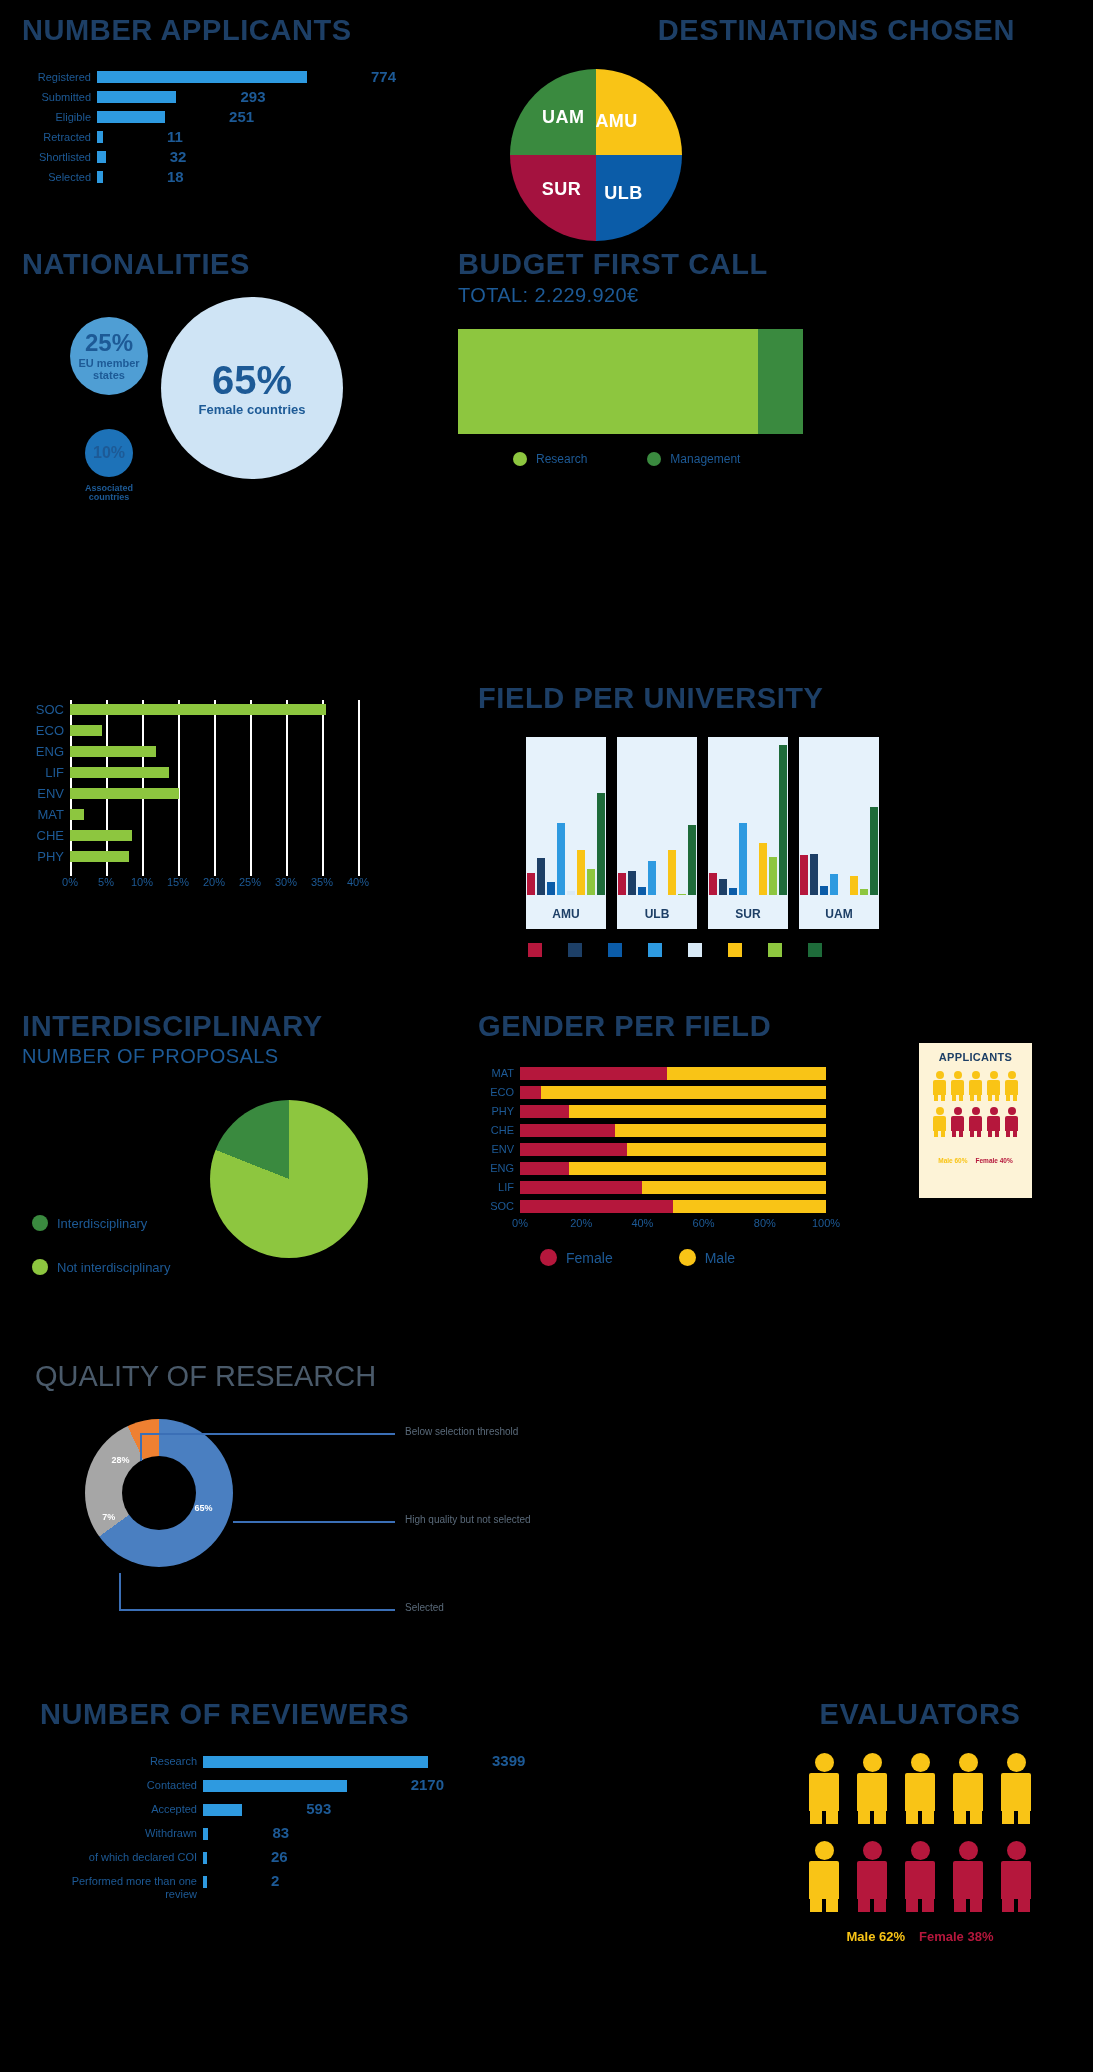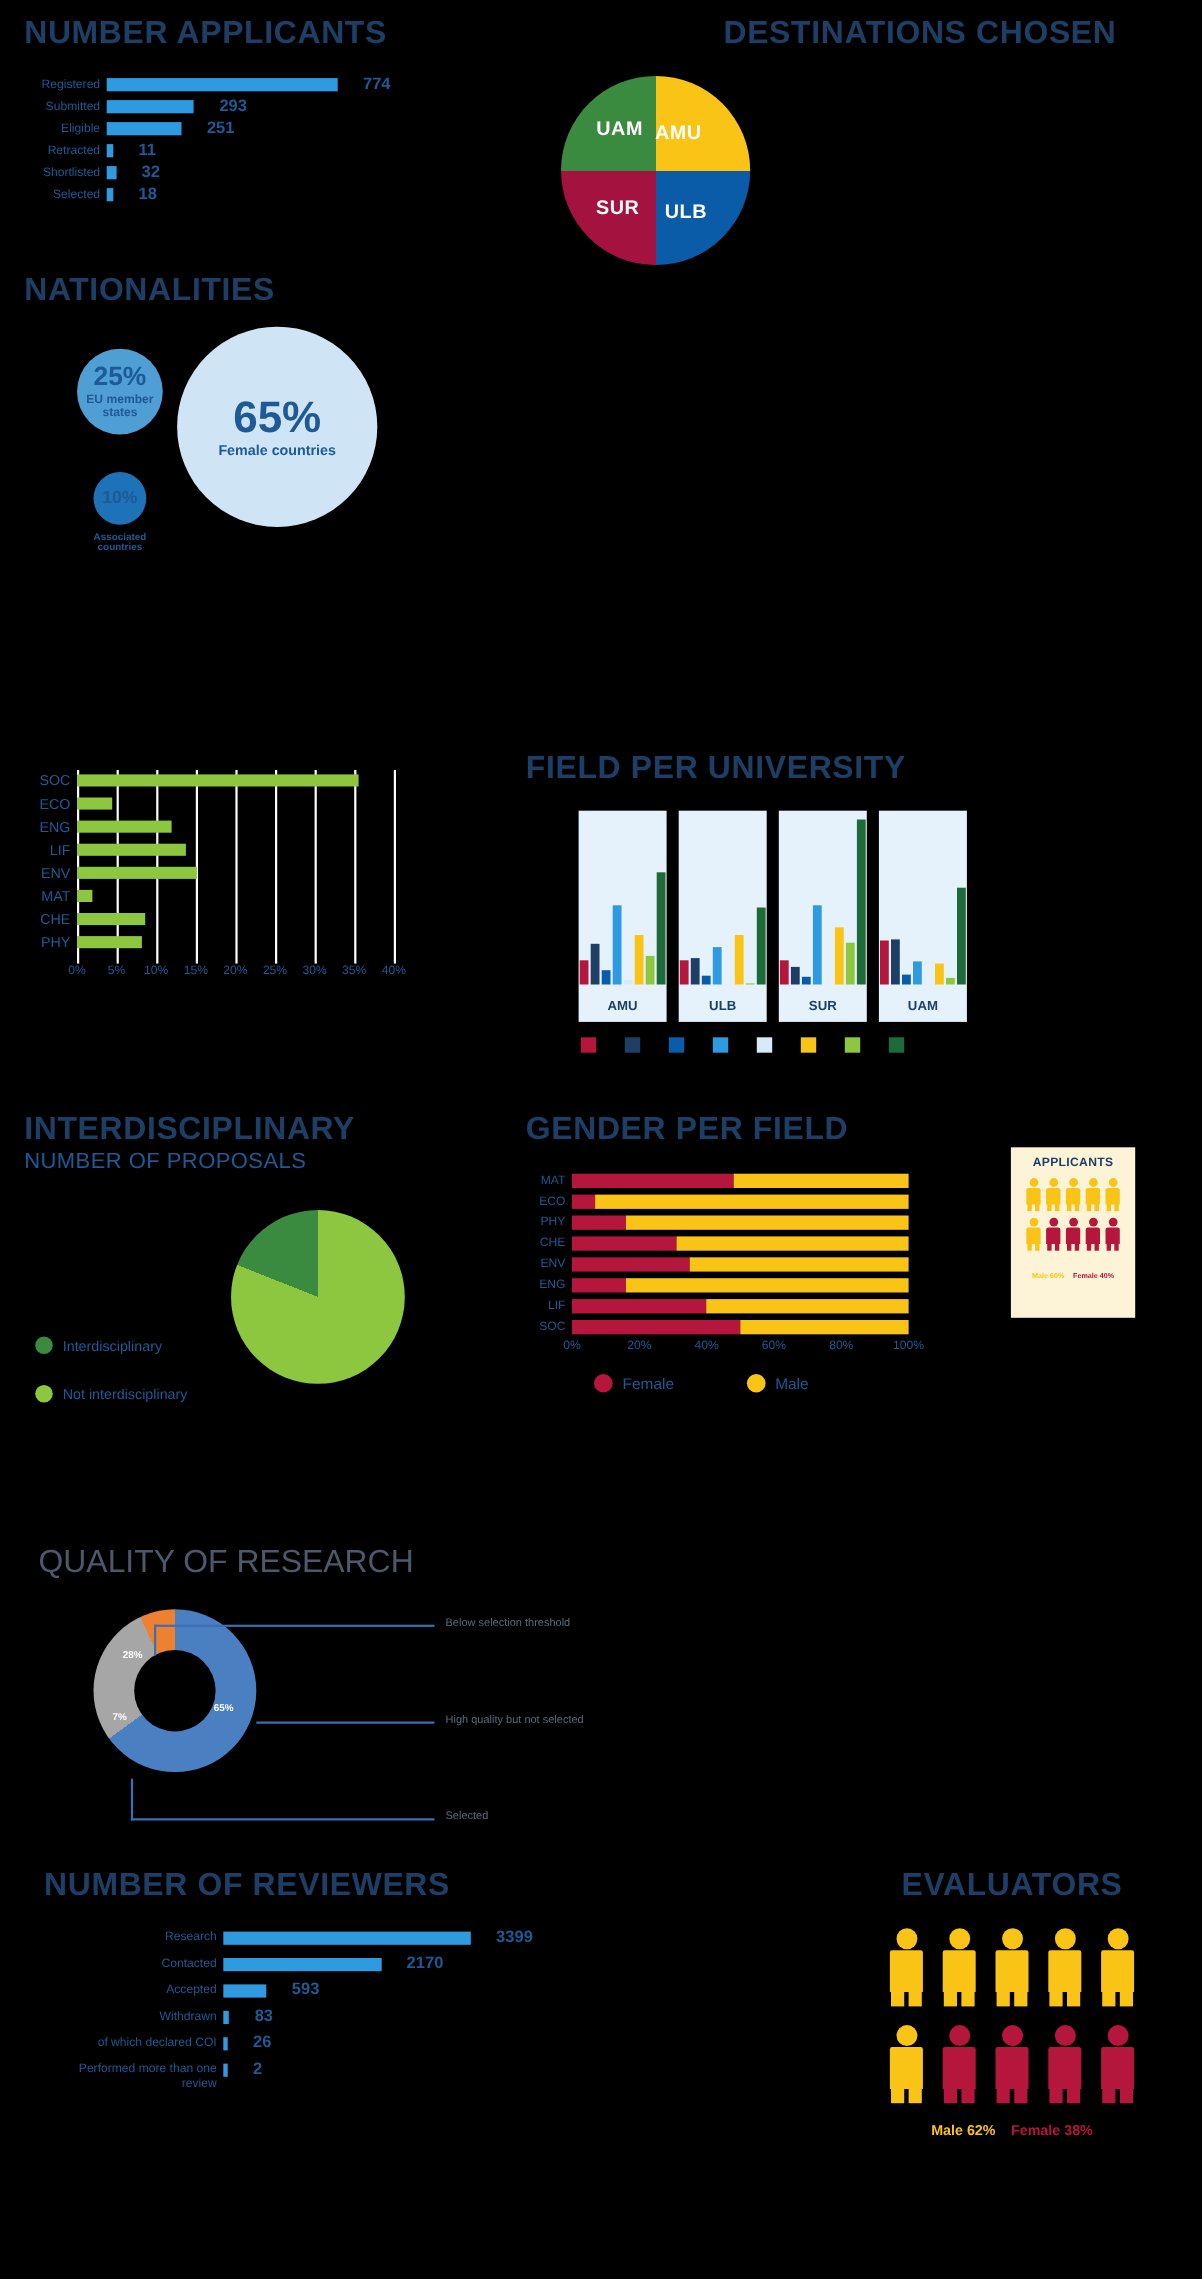--- a/index.html
+++ b/index.html
@@ -23,21 +23,21 @@
     text-transform: uppercase; font-weight: normal;
   }
 
   
   .hb-row { display: flex; align-items: center; height: 15px; margin-bottom: 5px; }
   .hb-label {
     font-size: 11px; color: #1d5a96; text-align: right;
     padding-right: 6px; white-space: nowrap;
   }
   .hb-bar { height: 12px; background: #2e9ae0; }
-  .hb-val { font-size: 15px; font-weight: bold; color: #1d5a96; padding-left: 23px; }
+  .hb-val { font-size: 15px; font-weight: bold; color: #1d5a96; padding-left: 23px; margin-left: 41px; }
 
   
   .pie { border-radius: 50%; }
 
   
   .natcircle {
     border-radius: 50%; display: flex; flex-direction: column;
     align-items: center; justify-content: center; text-align: center;
   }
   .nat-pct { font-weight: bold; color: #1d5a96; line-height: 1; }
@@ -180,20 +180,38 @@
           <div class="nat-pct" style="font-size:16px">10%</div>
           <div class="nat-sub" style="font-size:9px;margin-top:3px;max-width:80px;position:absolute;top:52px;left:50%;transform:translateX(-50%);width:80px">Associated countries</div>
         </div>
         <div class="natcircle" style="position:absolute;left:139px;top:16px;width:182px;height:182px;background:#cfe4f5">
           <div class="nat-pct" style="font-size:40px">65%</div>
           <div class="nat-sub" style="font-size:13px;margin-top:3px;max-width:172px;">Female countries</div>
         </div>
       </div>
   </div>
 
+  <div class="sec" style="left:458px; top:248px; width:580px;">
+    <div class="h1">BUDGET FIRST CALL</div>
+    <div class="h2" style="margin-top:3px;">TOTAL: 2.229.920€</div>
+    <div id="budget-bar" style="display:flex; width:345px; height:105px; margin-top:22px;">
+        <div style="width:87%;background:#8dc63f"></div>
+        <div style="width:13%;background:#3a8a3f"></div>
+      </div>
+    <div id="budget-legend" style="display:flex; gap:60px; margin:18px 0 0 55px;">
+        <div class="lg">
+          <span class="lg-dot" style="background:#8dc63f"></span>
+          <span class="lg-txt">Research</span>
+        </div>
+        <div class="lg">
+          <span class="lg-dot" style="background:#3a8a3f"></span>
+          <span class="lg-txt">Management</span>
+        </div>
+      </div>
+  </div>
 
   <div class="sec" style="left:22px; top:682px; width:440px;">
     <div class="fields-plot" id="fields-plot" style="margin-top:18px; position:relative; height:176px;">
         <div class="grid-line" style="left:48px"></div>
         <div class="grid-line" style="left:84px"></div>
         <div class="grid-line" style="left:120px"></div>
         <div class="grid-line" style="left:156px"></div>
         <div class="grid-line" style="left:192px"></div>
         <div class="grid-line" style="left:228px"></div>
         <div class="grid-line" style="left:264px"></div>
@@ -461,21 +479,21 @@
         </div>
         <div class="lg">
           <span class="lg-dot" style="background:#f9c416;width:17px;height:17px"></span>
           <span class="lg-txt" style="font-size:14px">Male</span>
         </div>
       </div>
   </div>
 
   <div class="sec" style="left:35px; top:1028px; width:560px; top:1028px;"></div>
   <div class="sec" style="left:35px; top:1030px;"></div>
-  <div class="sec" style="left:35px; top:1404px; width:580px;">
+  <div class="sec" style="left:35px; top:1360px; width:580px;">
     <div class="h1 lightgrey">QUALITY OF RESEARCH</div>
     <div style="position:relative; height:210px; margin-top:12px;">
       <div class="donut-wrap" id="quality-donut" style="position:absolute; left:50px; width:148px; height:148px; top:14px;">
           <div class="pie" style="width:148px;height:148px;background:conic-gradient(#4a7fc1 0% 65%,#a6a6a6 65% 93%,#ee8031 93% 100%)"></div>
           <div class="donut-hole" style="width:74px;height:74px"></div>
           <div class="dlabel" style="left:118.4px;top:88.8px;transform:translate(-50%,-50%)">65%</div>
           <div class="dlabel" style="left:35.519999999999996px;top:41.440000000000005px;transform:translate(-50%,-50%)">28%</div>
           <div class="dlabel" style="left:23.68px;top:97.68px;transform:translate(-50%,-50%)">7%</div>
         </div>
       <div id="quality-callouts">

